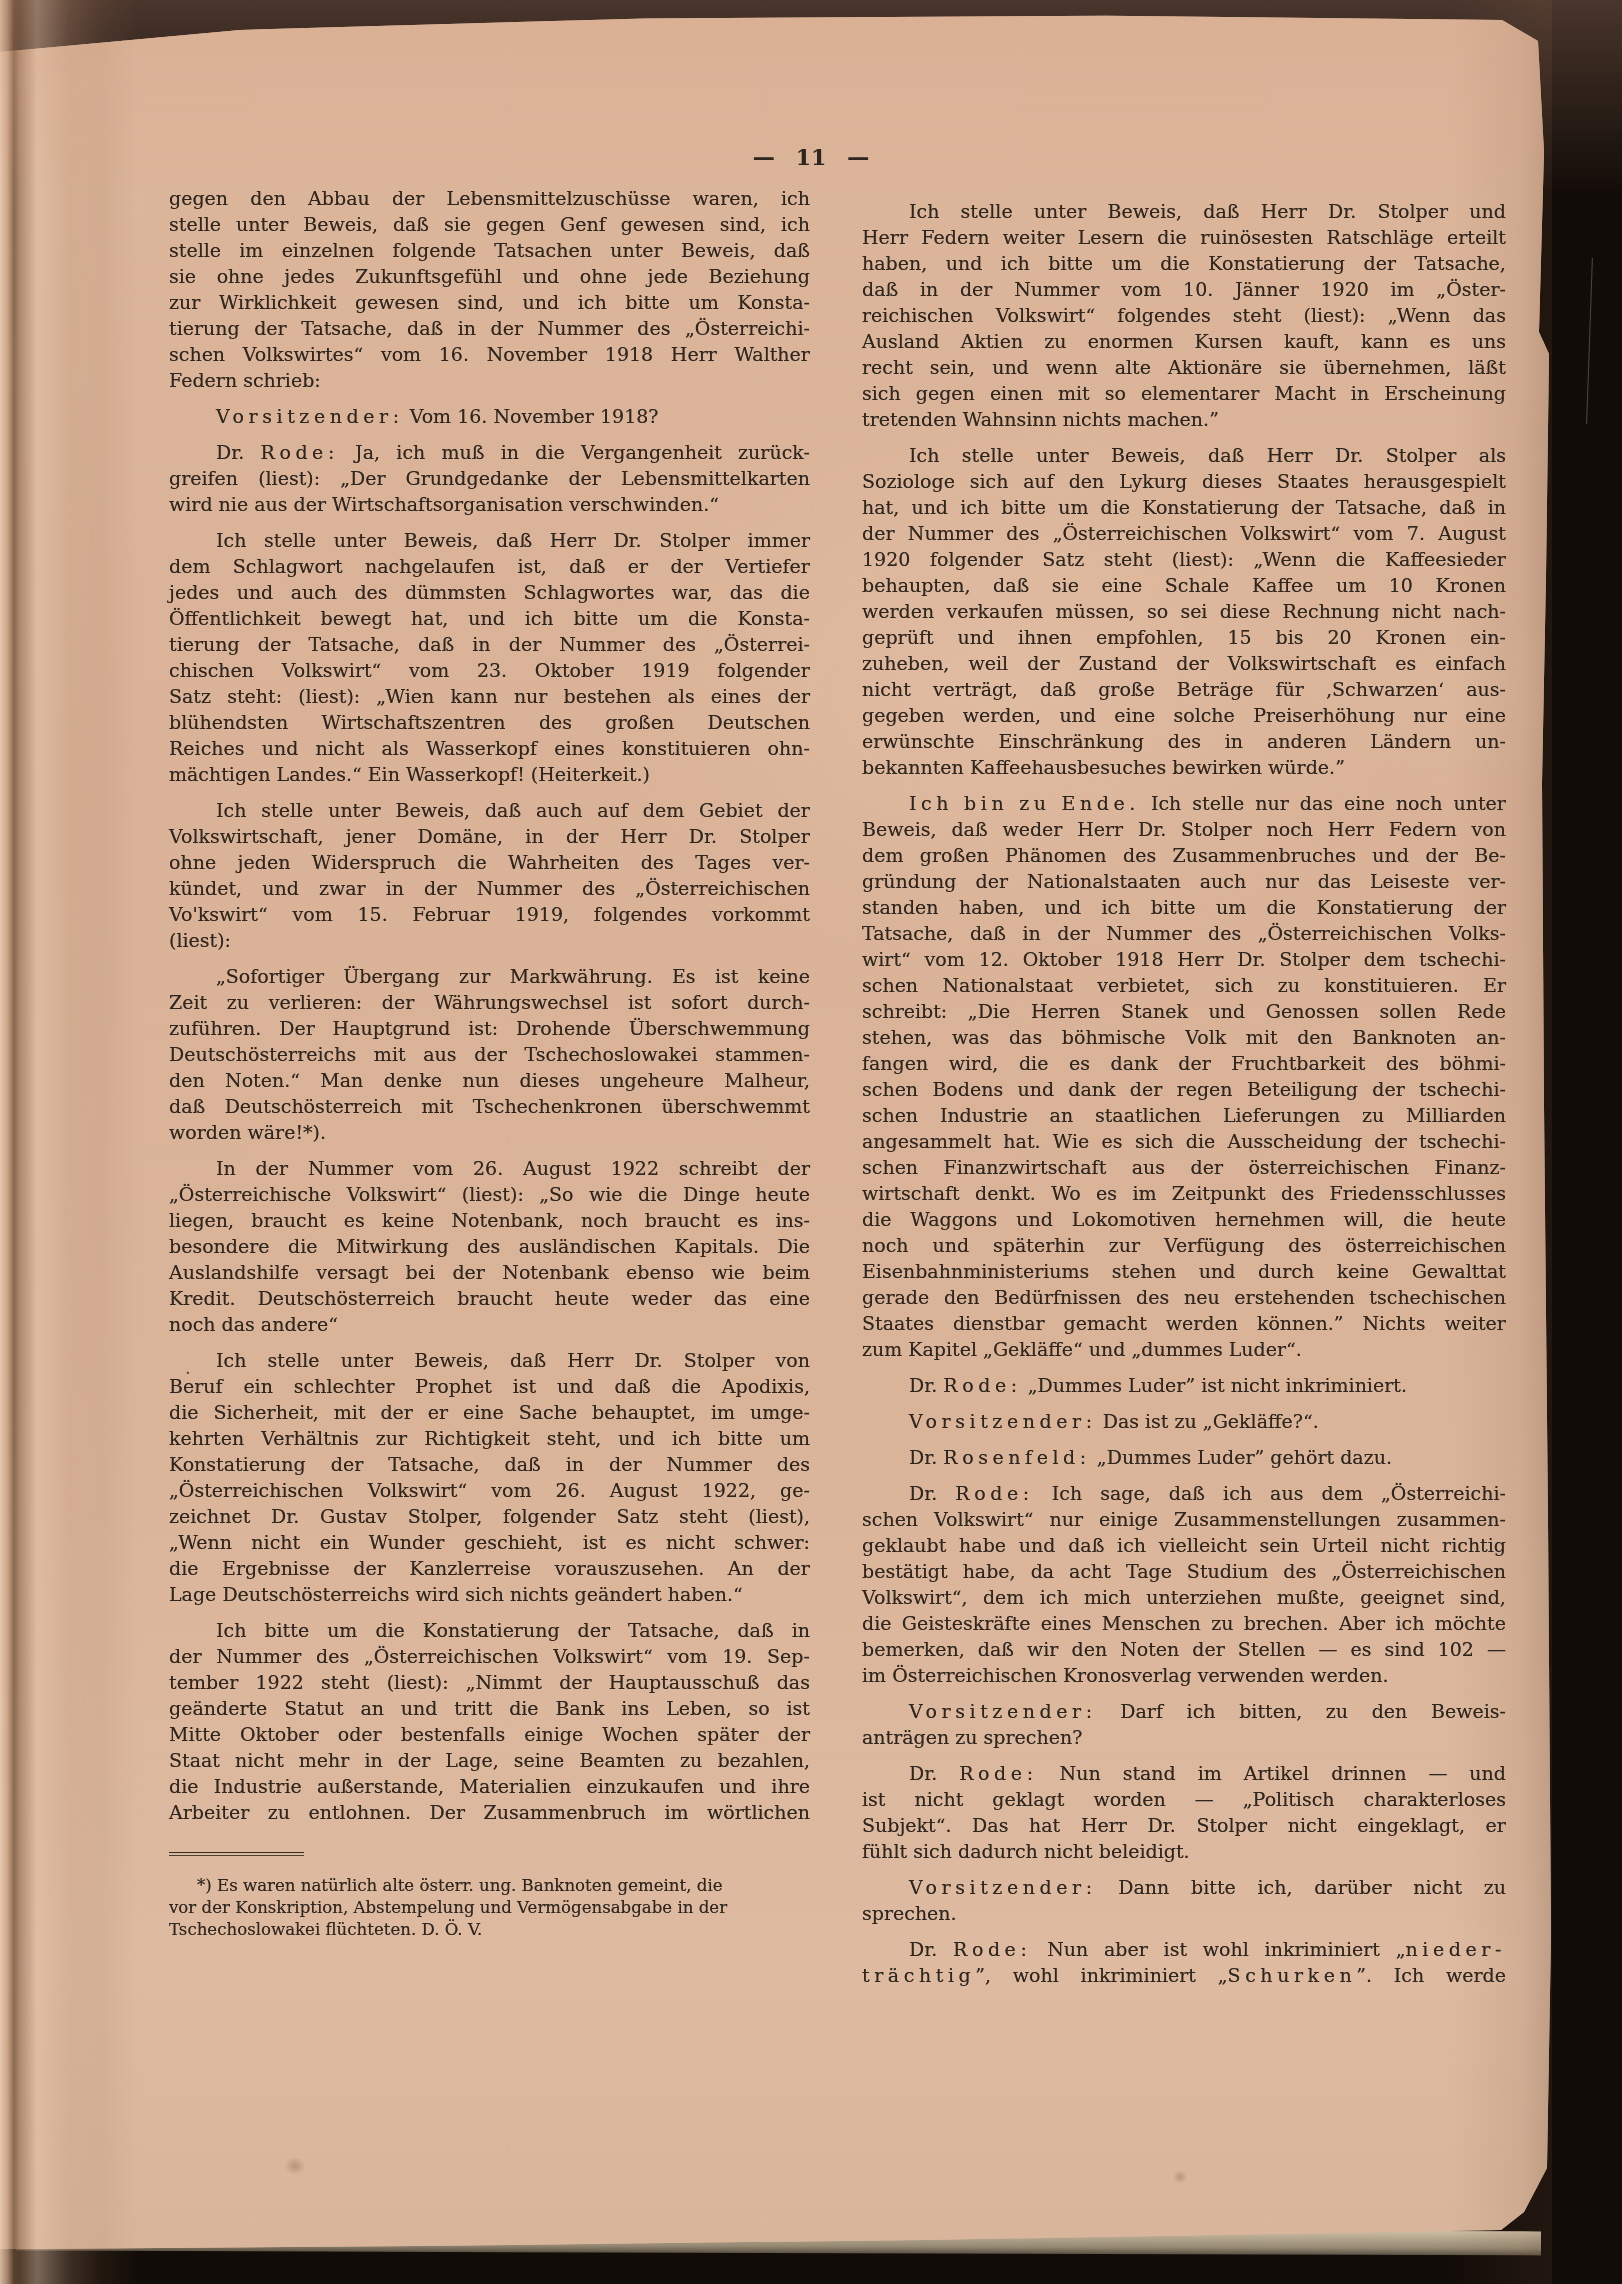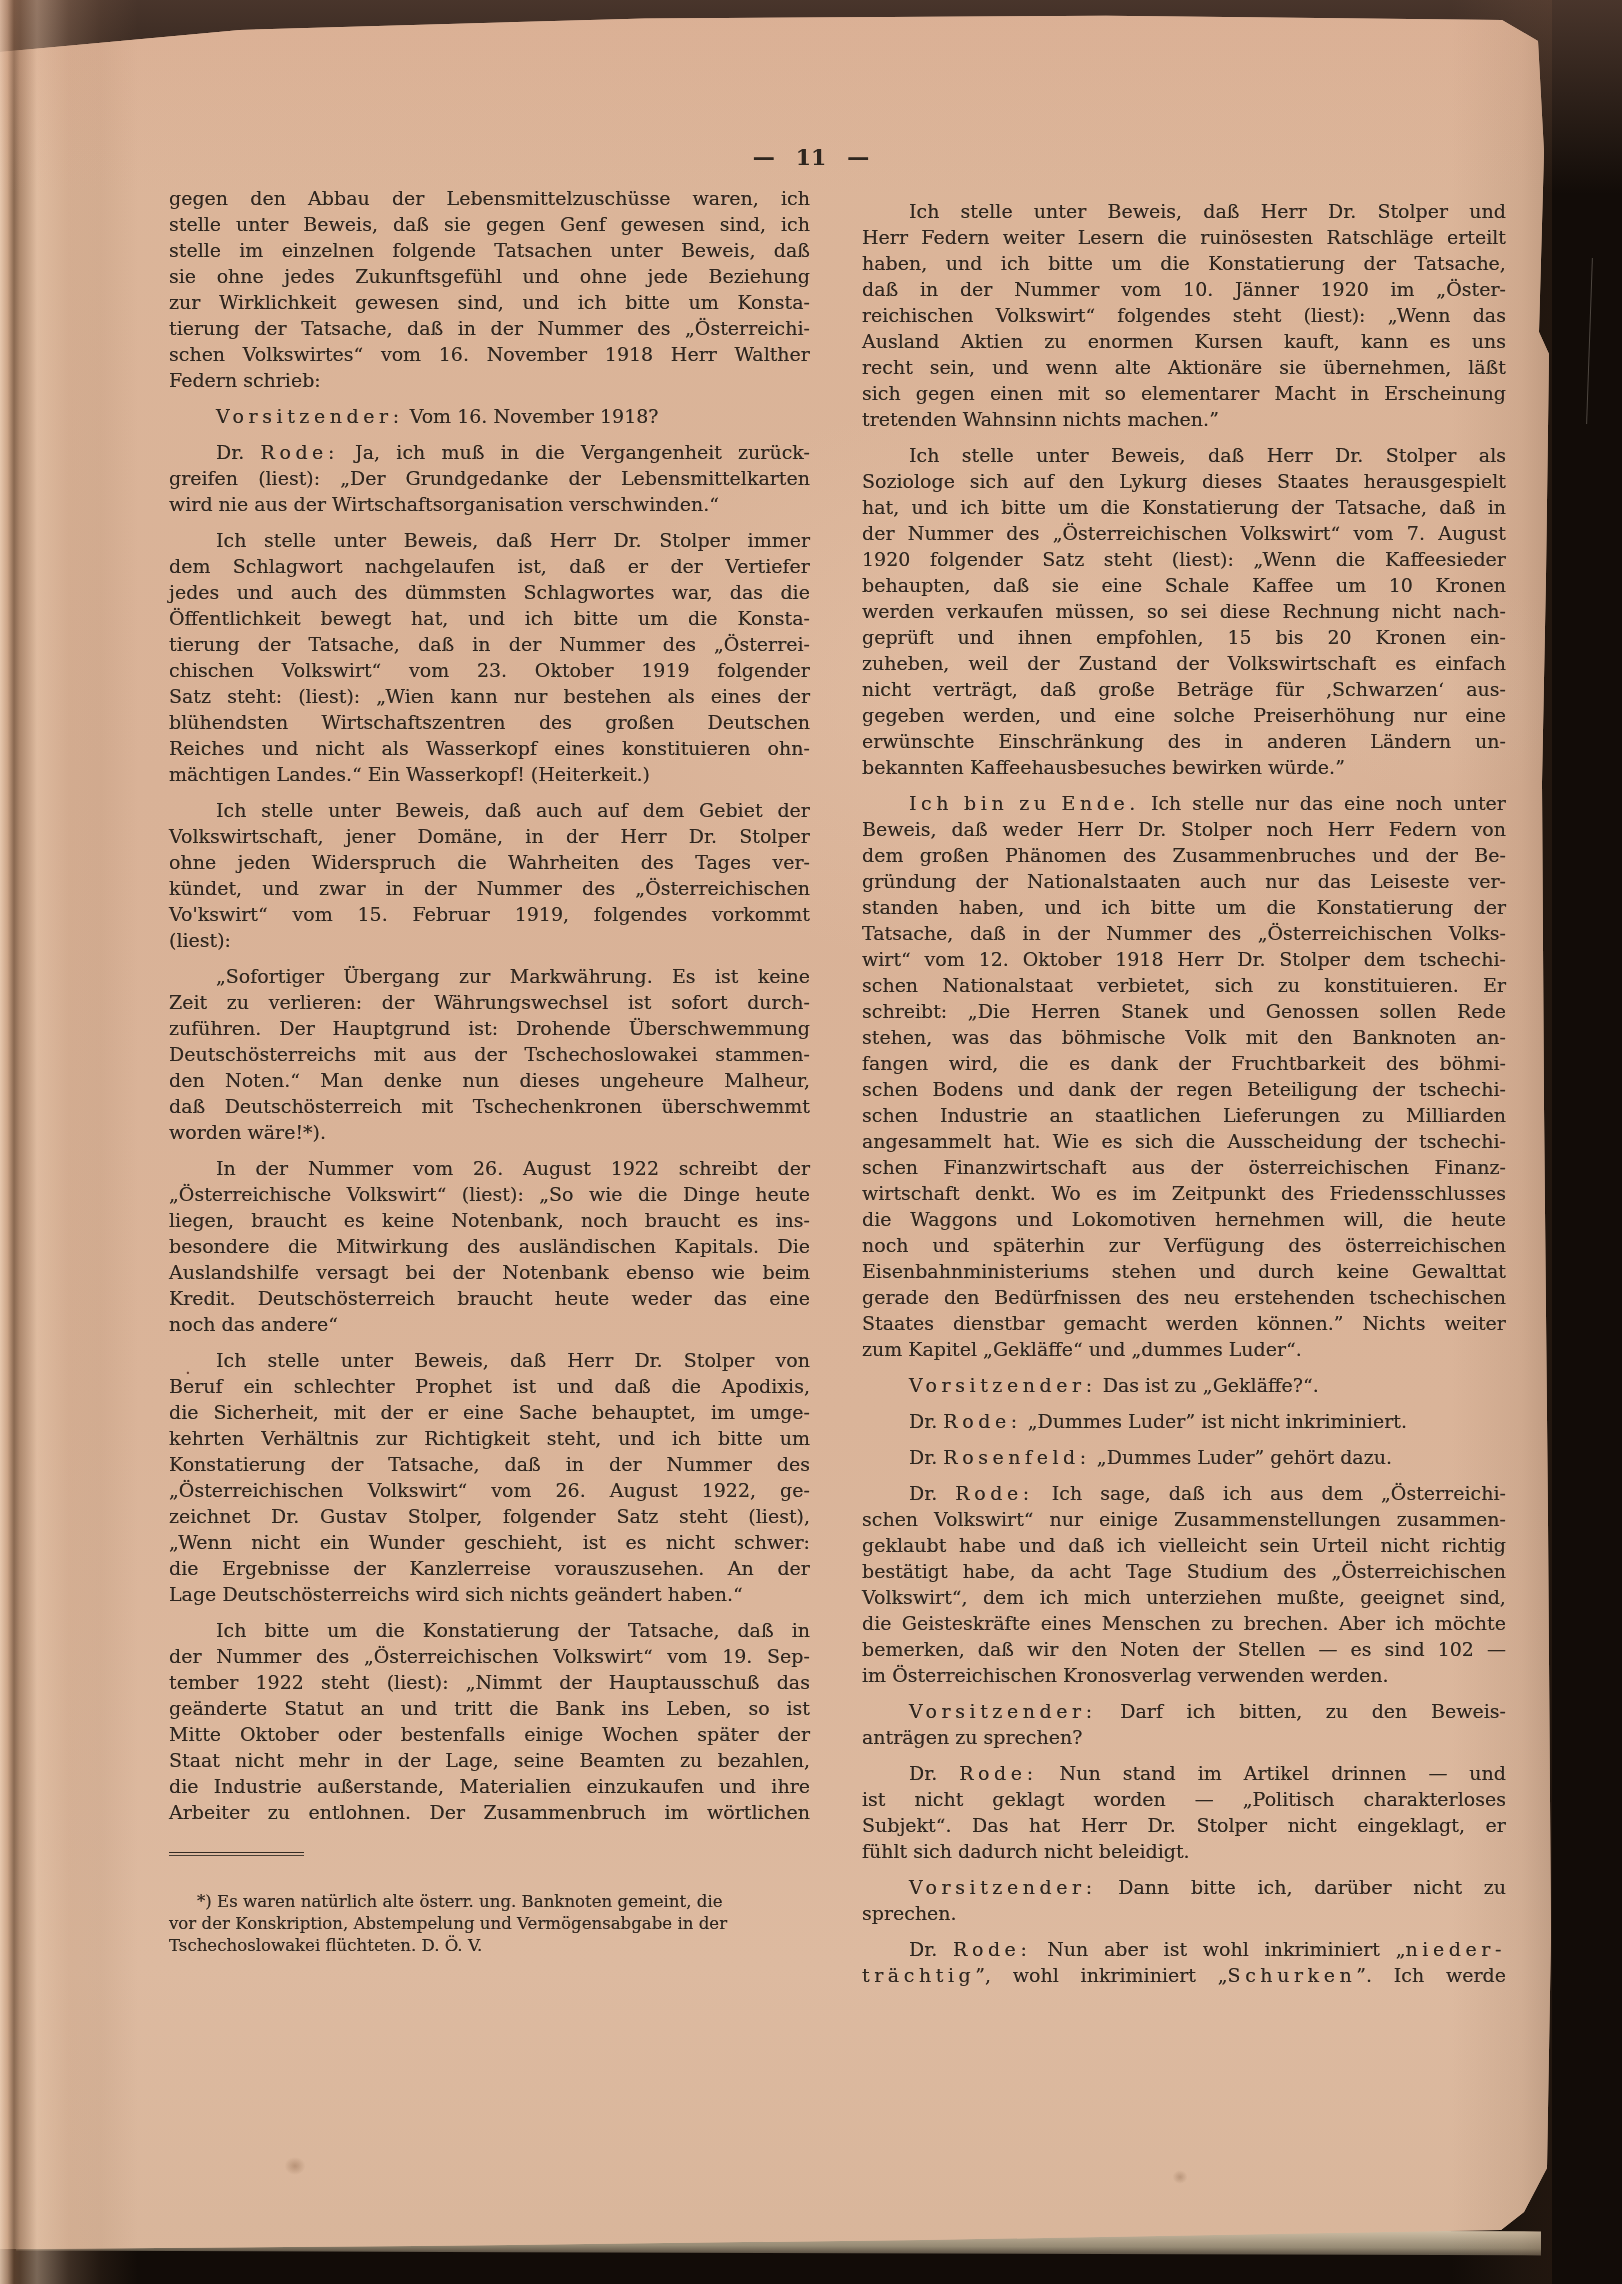--- a/index.html
+++ b/index.html
@@ -43,21 +43,21 @@
   .col .line{height:26px;line-height:26px;white-space:nowrap;}
   .line.j{display:flex;justify-content:space-between;white-space:normal;}
   .line.j span{white-space:pre;}
   .line.fi{padding-left:47px;}
   .para + .para{margin-top:10px;}
   .g{letter-spacing:.24em;}
   .col-left{left:169px;top:185px;width:641px;}
   .col-right{left:862px;top:198px;width:644px;}
   
   .fnrule{margin-top:27px;width:135px;height:2.3px;border-top:1.8px solid #352c24;border-bottom:0.9px solid #4a4036;}
-  .footnote{margin-top:35px;font-size:16.6px;}
+  .footnote{margin-top:19px;font-size:16.6px;}
   .footnote .line{height:22px;line-height:22px;}
   .footnote .line.fi{padding-left:28px;}
   .margdot{position:absolute;left:185px;top:1360px;width:9.2px;height:26px;line-height:26px;
     font-size:18.4px;color:#6b4234;}
 </style>
 </head>
 <body>
 
 <div class="scan">
   <div class="scratch"></div>
@@ -1063,24 +1063,24 @@
           <span><span>dienstbar</span></span>
           <span><span>gemacht</span></span>
           <span><span>werden</span></span>
           <span><span>können.”</span></span>
           <span><span>Nichts</span></span>
           <span><span>weiter</span></span>
         </div>
         <div class="line"><span>zum Kapitel „Gekläffe“ und „dummes Luder“.</span></div>
       </div>
       <div class="para">
+        <div class="line fi"><span>Dr. </span><span class="g">Rode:</span><span> „Dummes Luder” ist nicht inkriminiert.</span></div>
+      </div>
+      <div class="para">
         <div class="line fi"><span class="g">Vorsitzender:</span><span> Das ist zu „Gekläffe?“.</span></div>
-      </div>
-      <div class="para">
-        <div class="line fi"><span>Dr. </span><span class="g">Rode:</span><span> „Dummes Luder” ist nicht inkriminiert.</span></div>
       </div>
       <div class="para">
         <div class="line fi"><span>Dr. </span><span class="g">Rosenfeld:</span><span> „Dummes Luder” gehört dazu.</span></div>
       </div>
       <div class="para">
         <div class="line j fi">
           <span><span>Dr.</span></span>
           <span><span class="g">Rode:</span></span>
           <span><span>Ich</span></span>
           <span><span>sage,</span></span>

